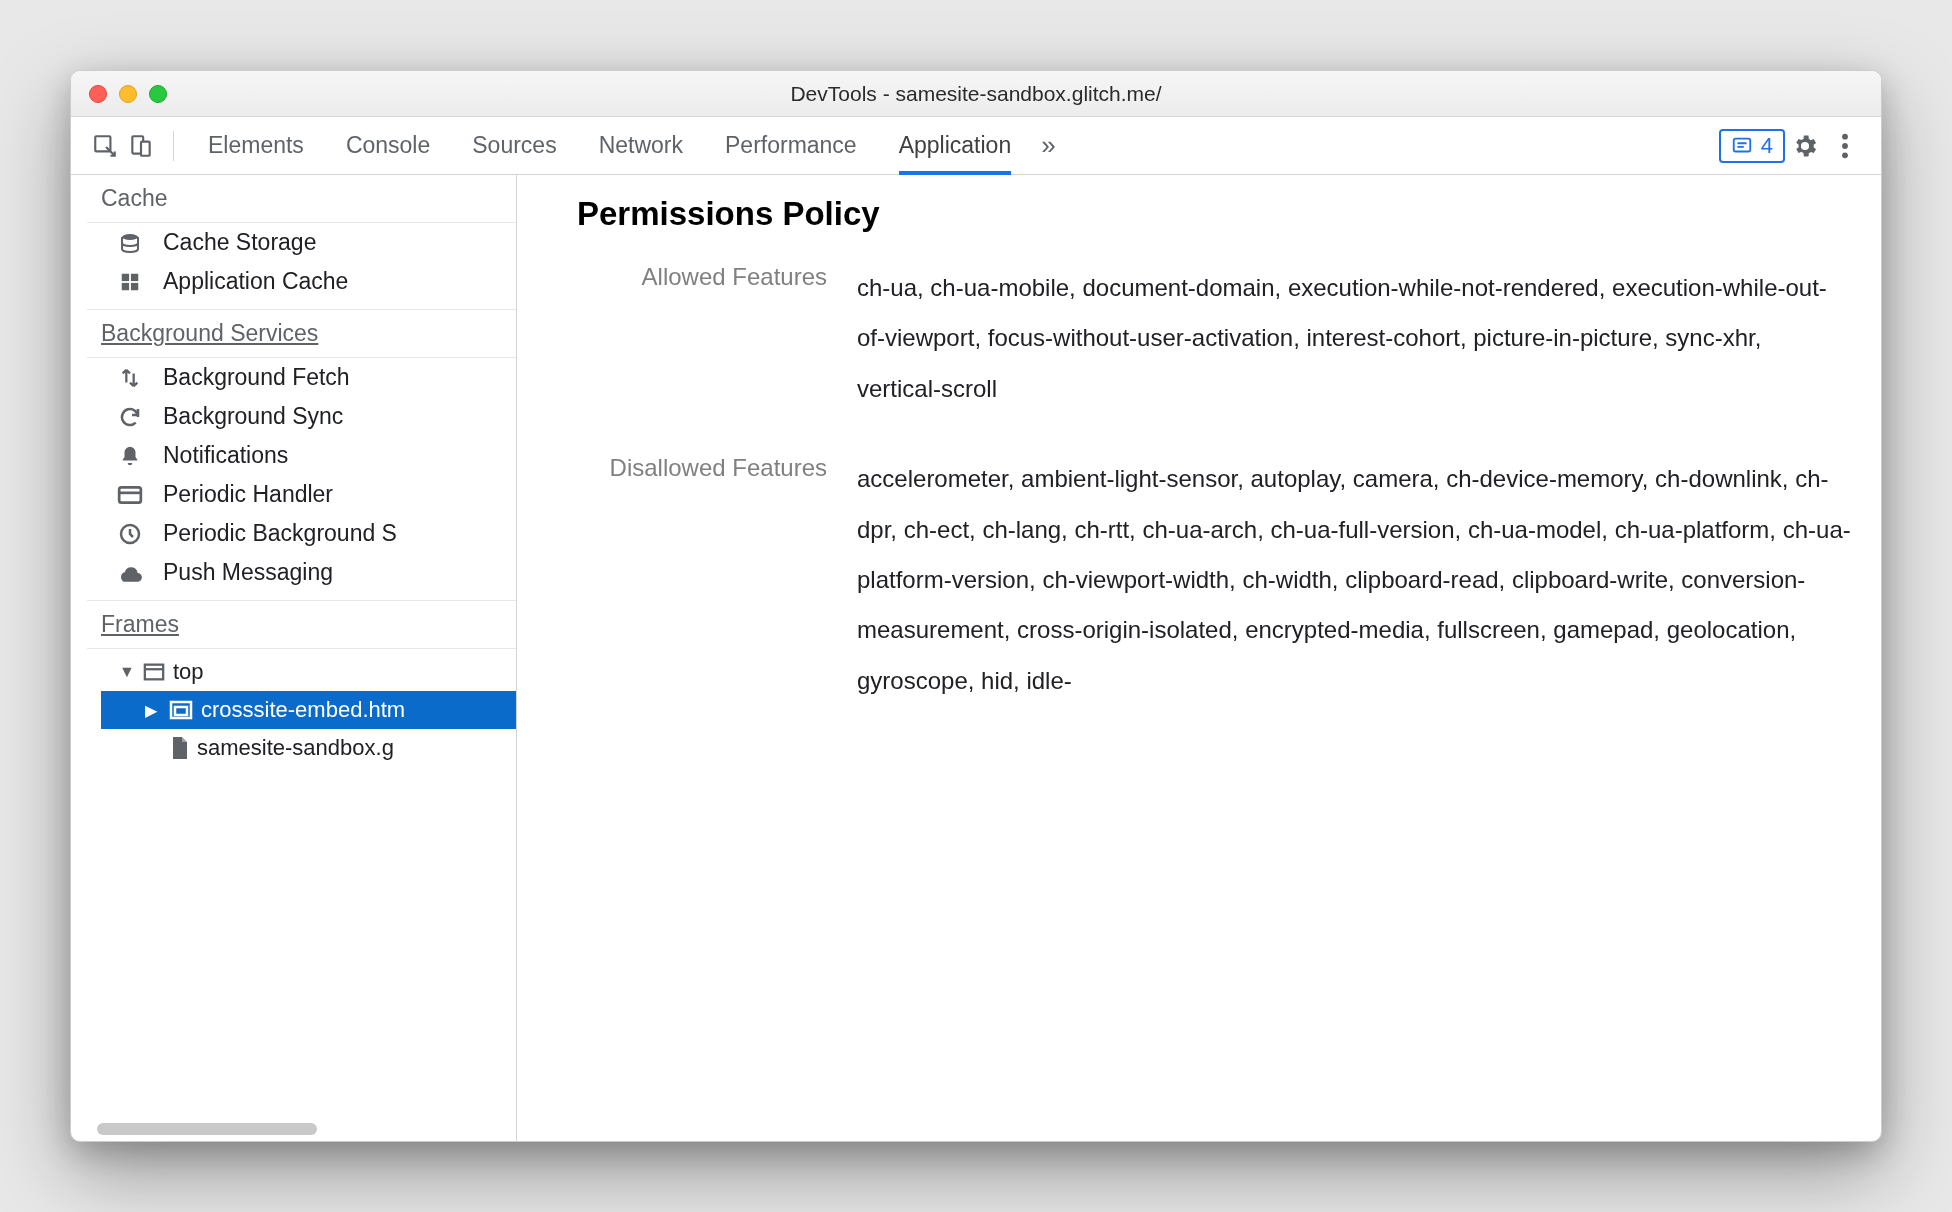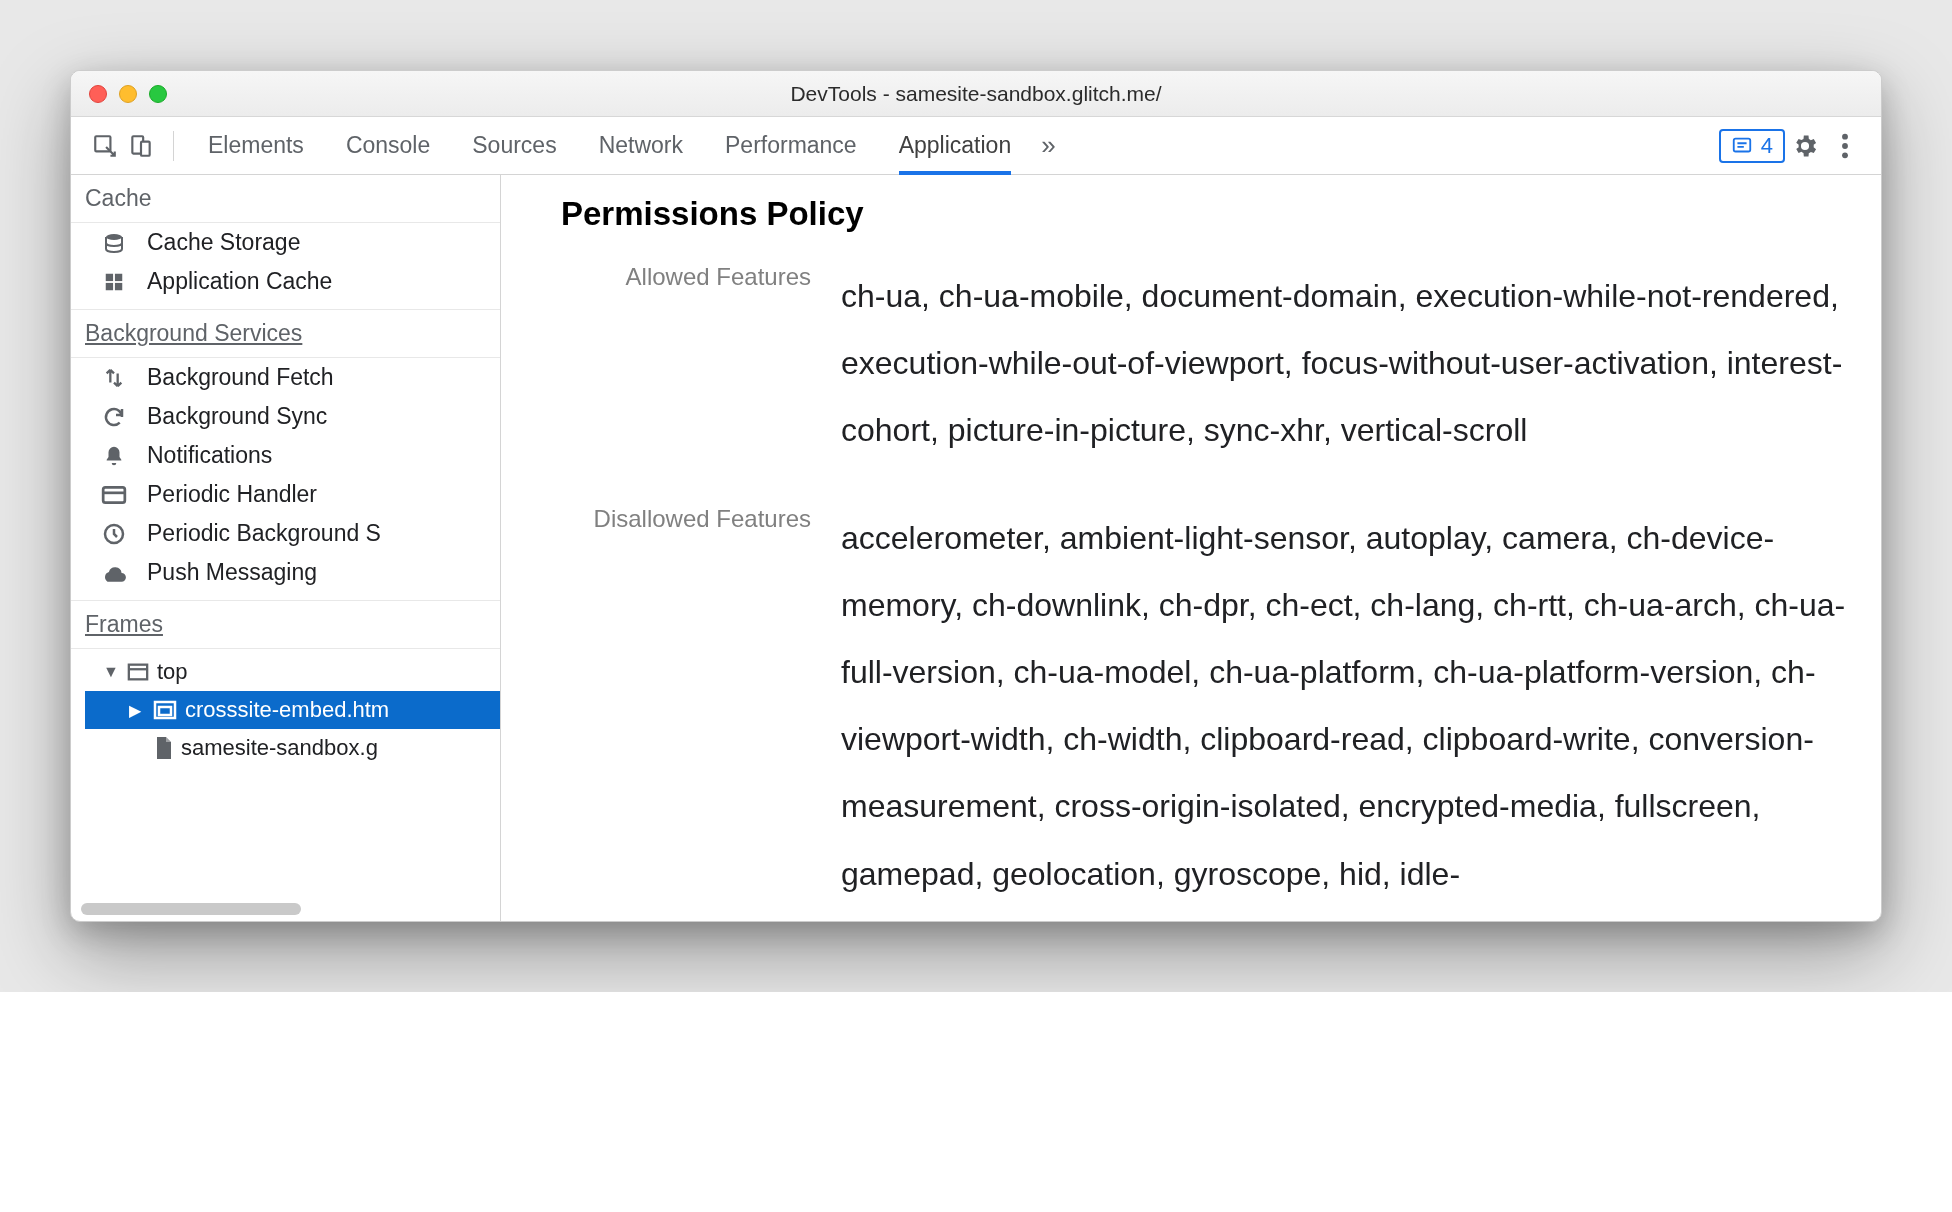--- a/index.html
+++ b/index.html
@@ -1,36 +1,36 @@
 <!DOCTYPE html>
 <html><head>
 <meta charset="utf-8">
 <style>
 * { box-sizing: border-box; margin: 0; padding: 0; }
 body { font-family: -apple-system, BlinkMacSystemFont, "Segoe UI", Helvetica, Arial, sans-serif; background: #fff; }
-.window { width: 1952px; height: 992px; background:#e8e8e8; padding: 70px; }
+.window { width: 1952px; height: 1212px; background:#e8e8e8; padding: 70px; }
 .frame { width: 100%; height: 100%; background:#fff; border-radius: 10px; box-shadow: 0 30px 80px rgba(0,0,0,.35), 0 10px 30px rgba(0,0,0,.2); overflow:hidden; display:flex; flex-direction:column; border:1px solid #ccc;}
 .titlebar { height:46px; background: linear-gradient(#f6f6f6,#ececec); border-bottom:1px solid #d7d7d7; display:flex; align-items:center; position:relative; }
 .traffic { display:flex; gap:12px; margin-left:18px;}
 .dot { width:18px; height:18px; border-radius:50%; }
 .dot.red{background:#ff5f57;border:1px solid #e1443d;}
 .dot.yellow{background:#ffbd2e;border:1px solid #dea123;}
 .dot.green{background:#28c840;border:1px solid #1aab29;}
 .titletext{ position:absolute; left:0; right:0; text-align:center; font-size:21px; color:#2b2b2b; }
 .toolbar { height:58px; border-bottom:1px solid #d4d4d4; display:flex; align-items:center; padding:0 16px; gap:0;}
 .ticon { width:36px; height:36px; display:flex; align-items:center; justify-content:center; color:#5f6368;}
 .vdiv { width:1px; height:30px; background:#d4d4d4; margin:0 14px;}
 .tabs { display:flex; gap:42px; margin-left:20px; font-size:23px; color:#5f6368;}
 .tab { height:58px; display:flex; align-items:center; cursor:pointer;}
 .tab.active { color:#404040; box-shadow: inset 0 -4px 0 #1a73e8;}
 .more-tabs { margin-left:30px; font-size:26px; color:#5f6368; cursor:pointer;}
 .spacer{flex:1;}
 .badge { display:flex; align-items:center; gap:8px; border:2px solid #1a73e8; border-radius:4px; padding:2px 10px; color:#1a73e8; font-size:22px;}
 .gear, .menu3 { width:40px; display:flex; align-items:center; justify-content:center; color:#5f6368; font-size:26px; cursor:pointer;}
-.body { flex:1; display:flex; overflow:hidden;}
+.body { flex:1; display:flex; overflow:hidden;padding-left:16px;}
 .sidebar { width:430px; border-right:1px solid #d4d4d4; overflow-y:auto; font-size:23px; color:#202124; position:relative;}
 .sidebar-inner{ padding-bottom:20px;}
 .sec-header{ color:#5f6368; font-size:23px; padding:10px 14px 10px 14px; border-bottom:1px solid #e8e8e8;}
 .sec-header.mt{border-top:1px solid #e8e8e8; margin-top:8px;text-decoration:underline;}
 .item{ display:flex; align-items:flex-end; gap:20px; padding:6px 14px 6px 30px; cursor:pointer;}
 .item .ic{ width:26px; height:26px; display:inline-flex; align-items:center; justify-content:center; color:#5f6368;}
 .tree{ padding:4px 0 4px 14px;}
 .trow{ display:flex; align-items:center; gap:8px; padding:6px 6px; font-size:22px; cursor:pointer;}
 .trow.sel{ background:#0b6bcb; color:#fff;}
 .trow.sel .ic{color:#fff;}
@@ -42,21 +42,21 @@
 .hscroll{ position:absolute; bottom:6px; left:10px; right:30px; height:12px; background:transparent;}
 .hscroll .thumb{ width:220px; height:12px; background:#c9c9c9; border-radius:6px;}
 .sidebar::-webkit-scrollbar{width:14px;}
 .sidebar::-webkit-scrollbar-thumb{background:#c9c9c9;border-radius:7px;}
 .main { flex:1; overflow-y:auto; padding:20px 30px 20px 60px; position:relative;}
 .main::-webkit-scrollbar{width:14px;}
 .main::-webkit-scrollbar-thumb{background:#c9c9c9;border-radius:7px;}
 .main h2{ font-size:33px; font-weight:700; margin-bottom:30px;}
 .kv{ display:flex; gap:30px; margin-bottom:40px;}
 .kv .k{ width:250px; text-align:right; color:#808080; font-size:24px; flex-shrink:0;}
-.kv .v{ font-size:32px; color:#202124; line-height:2.1;}
+.kv .v{ font-size:24px; color:#202124; line-height:2.1;}
 svg{display:block;}
 </style>
 </head>
 <body>
 
 <div class="window">
 <div class="frame">
 
   <div class="titlebar">
     <div class="traffic">

